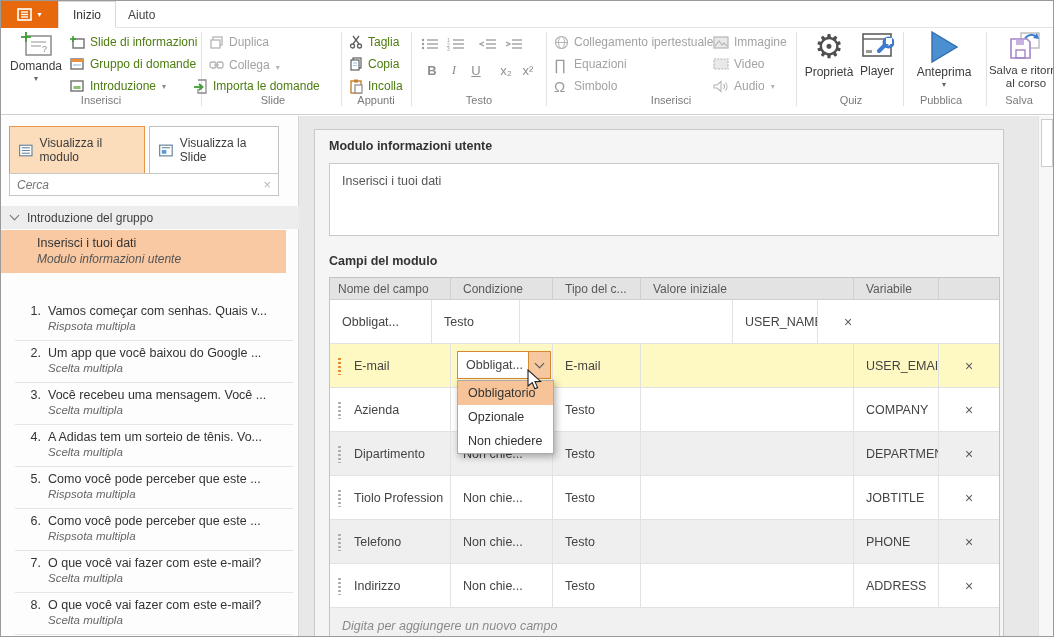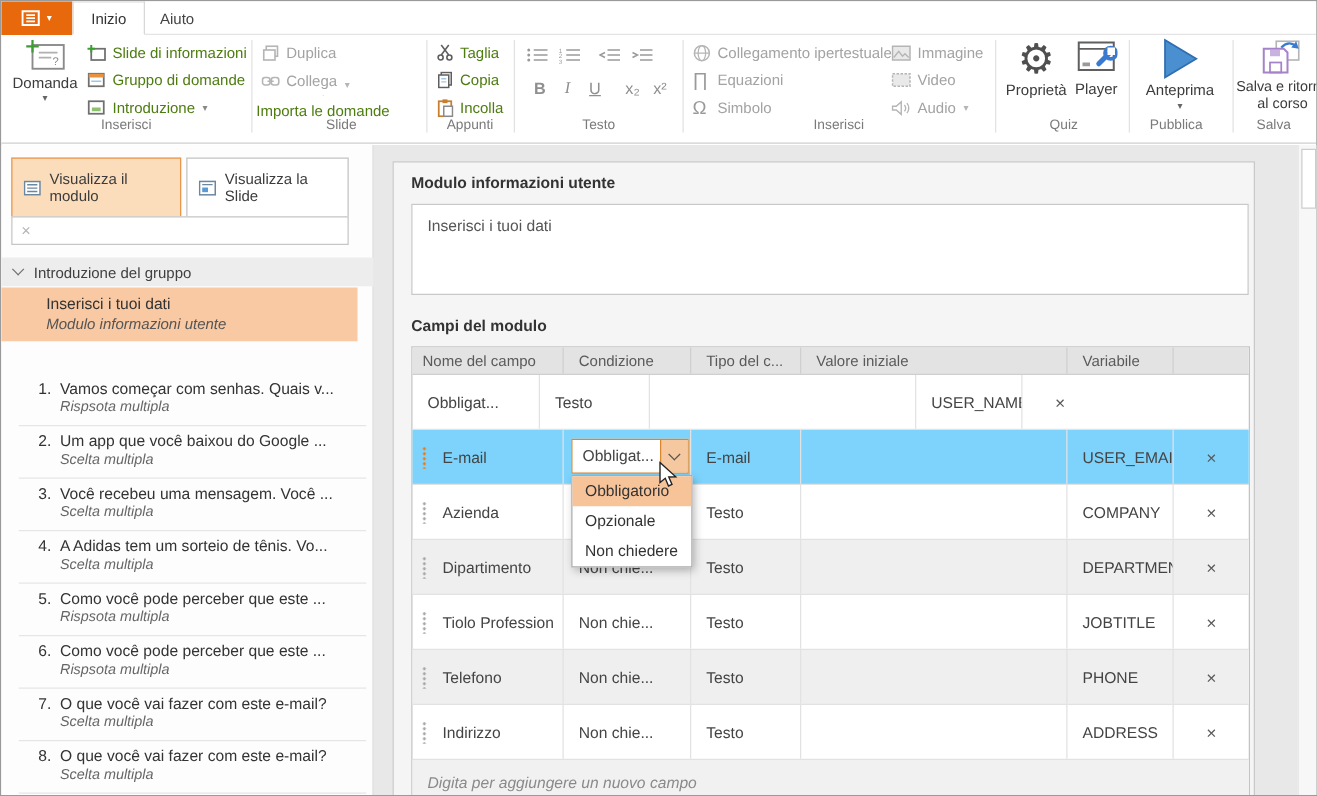--- a/index.html
+++ b/index.html
@@ -83,21 +83,21 @@
        color:#444; font-size:12.5px; overflow:hidden; white-space:nowrap; }
   .thead .c { border-right:1px solid #cfcfcf; }
   .c.name { width:121px; padding-left:8px; }
   .c.cond { width:102px; }
   .c.type { width:88px; }
   .c.init { width:213px; }
   .c.vari { width:85px; }
   .c.del  { width:60px; border-right:none; justify-content:center; padding-left:0; }
   .c.del span { color:#5a5a5a; font-size:14px; cursor:pointer; }
   .trow.alt { background:#efefef; }
-  .trow.sel { background:#7dd3fc; }
+  .trow.sel { background:#fef9c3; }
   .dots { width:3px; height:18px; margin-right:13px; flex:0 0 auto;
           background-image:radial-gradient(circle,#a8a8a8 1.1px,transparent 1.2px);
           background-size:3px 4px; cursor:grab; }
   .trow.sel .dots { background-image:radial-gradient(circle,#e87d1e 1.1px,transparent 1.2px); }
   .tfoot { height:36px; background:#f1f1f1; display:flex; align-items:center; padding-left:12px;
            color:#8a8a8a; font-style:italic; font-size:12.5px; cursor:text; }
 
   
   .combo { position:absolute; left:142px; top:221px; width:94px; height:28px; background:#fff;
            border:1px solid #d9882f; display:flex; cursor:pointer; z-index:6; }
@@ -199,21 +199,21 @@
     </div>
     <div class="srow dis" style="left:208px;top:24px;align-items:flex-end;">
       <svg width="15" height="14" viewBox="0 0 15 14">
         <rect x="1" y="4" width="6" height="6" rx="2" fill="none" stroke="#b5b5b5" stroke-width="1.3"></rect>
         <rect x="8" y="4" width="6" height="6" rx="2" fill="none" stroke="#b5b5b5" stroke-width="1.3"></rect>
         <line x1="5" y1="7" x2="10" y2="7" stroke="#b5b5b5" stroke-width="1.3"></line>
       </svg>
       <span class="lbl">Collega</span>
       <span class="caret" style="color:#b5b5b5">▾</span>
     </div>
-    <div class="srow" style="left:204px;top:48px;flex-direction:column;">
+    <div class="srow" style="left:192px;top:48px;">
       <svg width="15" height="15" viewBox="0 0 15 15">
         <path d="M5 1 h8 v13 h-8 v-4" fill="none" stroke="#8a8a8a" stroke-width="1.3"></path>
         <line x1="1" y1="8" x2="8" y2="8" stroke="#3f9c35" stroke-width="1.8"></line>
         <path d="M6 5 L9.5 8 L6 11" fill="none" stroke="#3f9c35" stroke-width="1.8"></path>
       </svg>
       <span class="lbl">Importa le domande</span>
     </div>
     <div class="glabel" style="left:212px;width:120px;">Slide</div>
 
     <div class="srow" style="left:348px;top:4px;">
@@ -376,20 +376,21 @@
     <div class="togglebtn" style="left:148px;width:130px;">
       <svg width="15" height="13" viewBox="0 0 15 13">
         <rect x="0.7" y="0.7" width="13.6" height="11.6" fill="#fff" stroke="#6a87a0" stroke-width="1.3"></rect>
         <line x1="3" y1="3.5" x2="12" y2="3.5" stroke="#6a87a0" stroke-width="1.2"></line>
         <rect x="3" y="6" width="5" height="4" fill="#5b9bd5"></rect>
       </svg>
       <span>Visualizza la Slide</span>
     </div>
 
     <div class="searchbox">
+      <input type="text" placeholder="Cerca" style="">
       <span class="x">×</span>
     </div>
 
     <div class="treehdr" style="top:90px;">
       <span class="chev"></span>
       <span>Introduzione del gruppo</span>
     </div>
 
     <div class="selitem">
       <div class="t1">Inserisci i tuoi dati</div>

